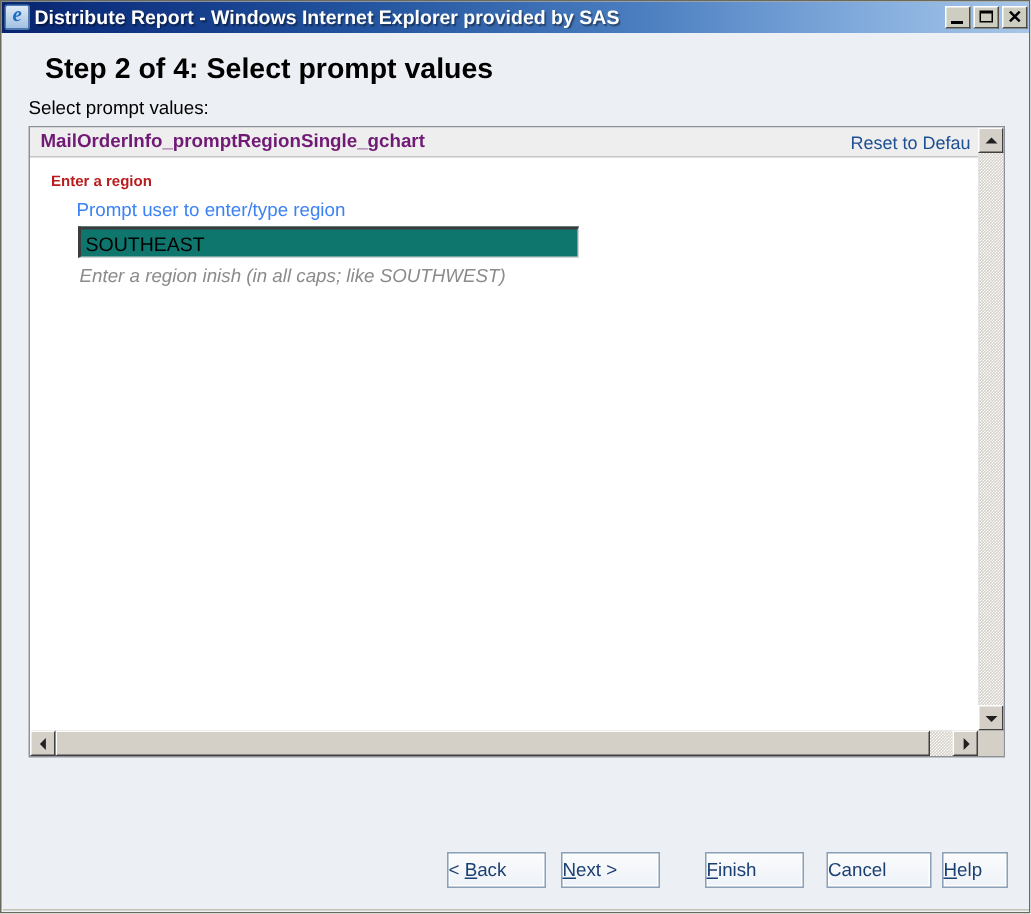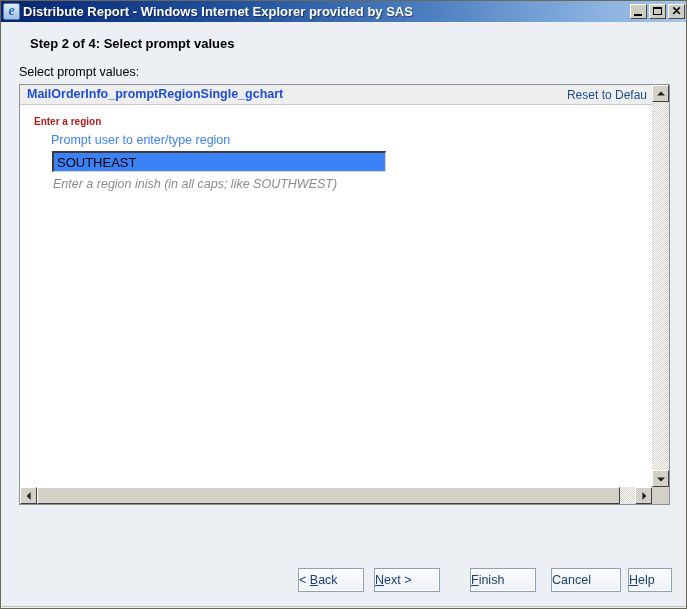--- a/index.html
+++ b/index.html
@@ -117,21 +117,21 @@
     position: absolute;
     left: 1px; top: 21px;
     width: 685px;
     height: 587px;
     background: #eceff3;
   }
 
   #step-header {
     position: absolute;
     left: 28px; top: 14px;
-    font-size: 13px;
+    font-size: 19px;
     font-weight: bold;
     color: #000000;
     white-space: nowrap;
   }
 
   #section-label {
     position: absolute;
     left: 17px; top: 43px;
     font-size: 12.5px;
     color: #000000;
@@ -166,21 +166,21 @@
     height: 20px;
     background: #eeeeee;
     border-bottom: 1px solid #c9c9c9;
     box-sizing: border-box;
   }
   #panel-title {
     position: absolute;
     left: 7px; top: 2px;
     font-size: 12.5px;
     font-weight: bold;
-    color: #1d4ed8;
+    color: #701a75;
     white-space: nowrap;
   }
   #reset-link {
     position: absolute;
     right: 5px; top: 3px;
     font-size: 12px;
     color: #1d4f91;
     white-space: nowrap;
     cursor: pointer;
   }
@@ -205,21 +205,21 @@
   #region-input {
     position: absolute;
     left: 32px; top: 66px;
     width: 334px;
     height: 21px;
     box-sizing: border-box;
     font-family: "Liberation Sans", sans-serif;
     font-size: 13px;
     color: #000;
     padding: 1px 3px;
-    background: #3b82f6;
+    background: #0f766e;
     border-top: 2px solid #3c3c3c;
     border-left: 2px solid #3c3c3c;
     border-right: 1px solid #d4d4d4;
     border-bottom: 1px solid #d4d4d4;
     outline: none;
   }
 
   #hint-text {
     position: absolute;
     left: 33px; top: 92px;

